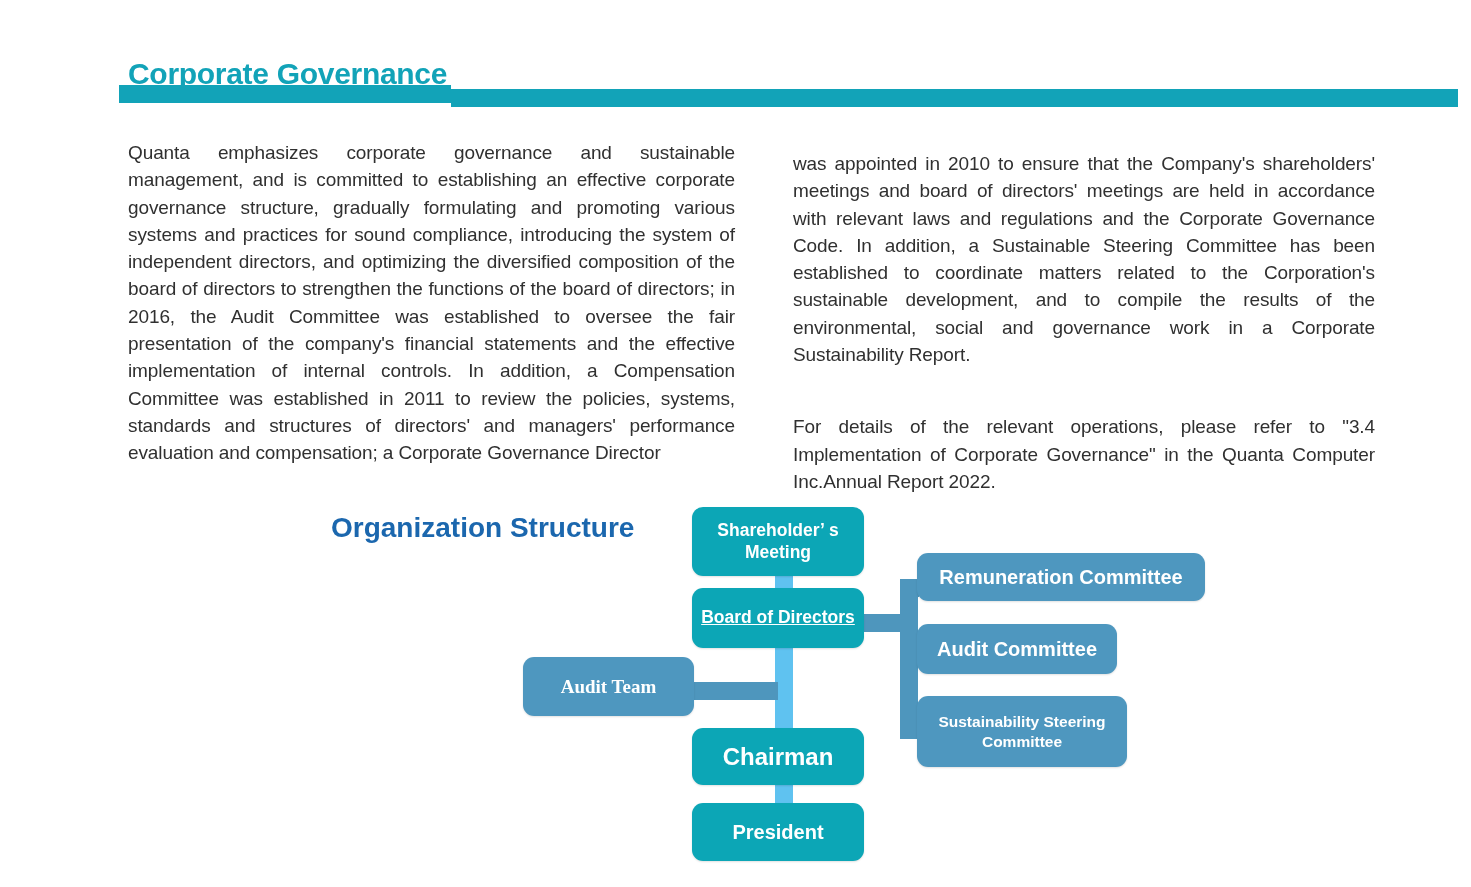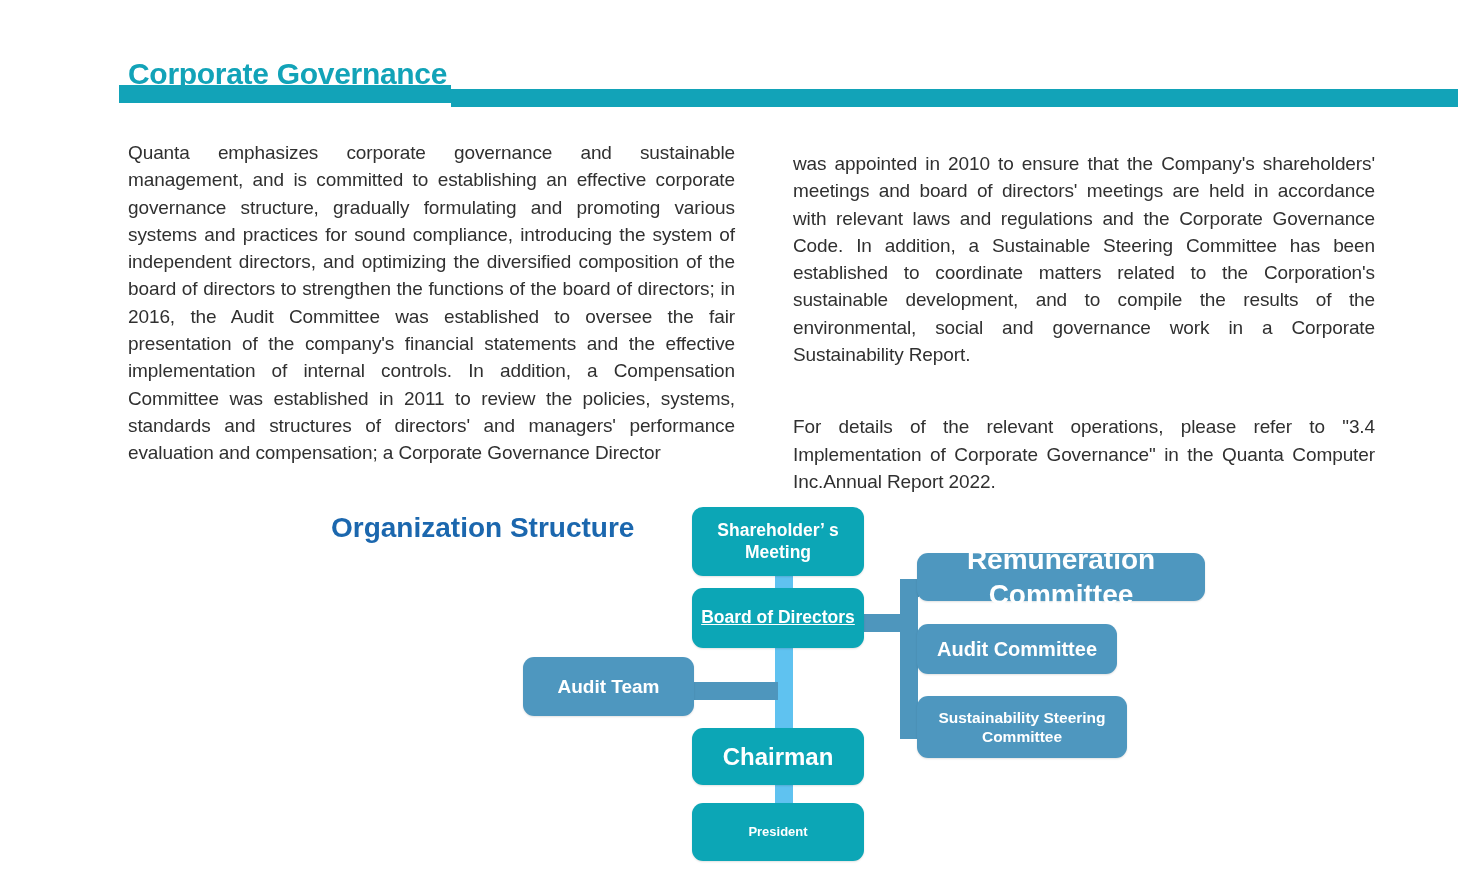--- a/index.html
+++ b/index.html
@@ -88,26 +88,26 @@
     font-weight: 600;
     line-height: 1.25;
     white-space: pre-line;
     box-shadow: 0 1px 2px rgba(0,0,0,0.12);
   }
   .node-teal { background: var(--node_teal, #0CA6B6); }
   .node-blue { background: var(--node_blue, #4E97BF); }
 
   .n-sm  { left: 666px; top: 481px; width: 172px; height: 69px; font-size: 17.5px; }
   .n-bod { left: 666px; top: 562px; width: 172px; height: 60px; font-size: 17.5px; text-decoration: underline; }
-  .n-rc  { left: 891px; top: 527px; width: 288px; height: 48px; font-size: 28px; }
+  .n-rc  { left: 891px; top: 527px; width: 288px; height: 48px; font-size: 20px; }
   .n-ac  { left: 891px; top: 598px; width: 200px; height: 50px; font-size: 20px; }
-  .n-ssc { left: 891px; top: 670px; width: 210px; height: 62px; font-size: 15.5px; }
-  .n-at  { left: 497px; top: 631px; width: 171px; height: 59px; font-size: 19px; }
+  .n-ssc { left: 891px; top: 670px; width: 210px; height: 71px; font-size: 15.5px; }
+  .n-at  { left: 497px; top: 631px; width: 171px; height: 59px; font-size: 19px; font-family: Liberation Serif, serif; }
   .n-ch  { left: 666px; top: 702px; width: 172px; height: 57px; font-size: 24px; }
-  .n-pr  { left: 666px; top: 777px; width: 172px; height: 58px; font-size: 13px; }
+  .n-pr  { left: 666px; top: 777px; width: 172px; height: 58px; font-size: 20px; }
 </style>
 </head>
 <body>
 
 <div class="page">
 
   <h1 class="page-title">Corporate Governance</h1>
   <div class="title-bar"></div>
   <div class="title-rule"></div>
 

